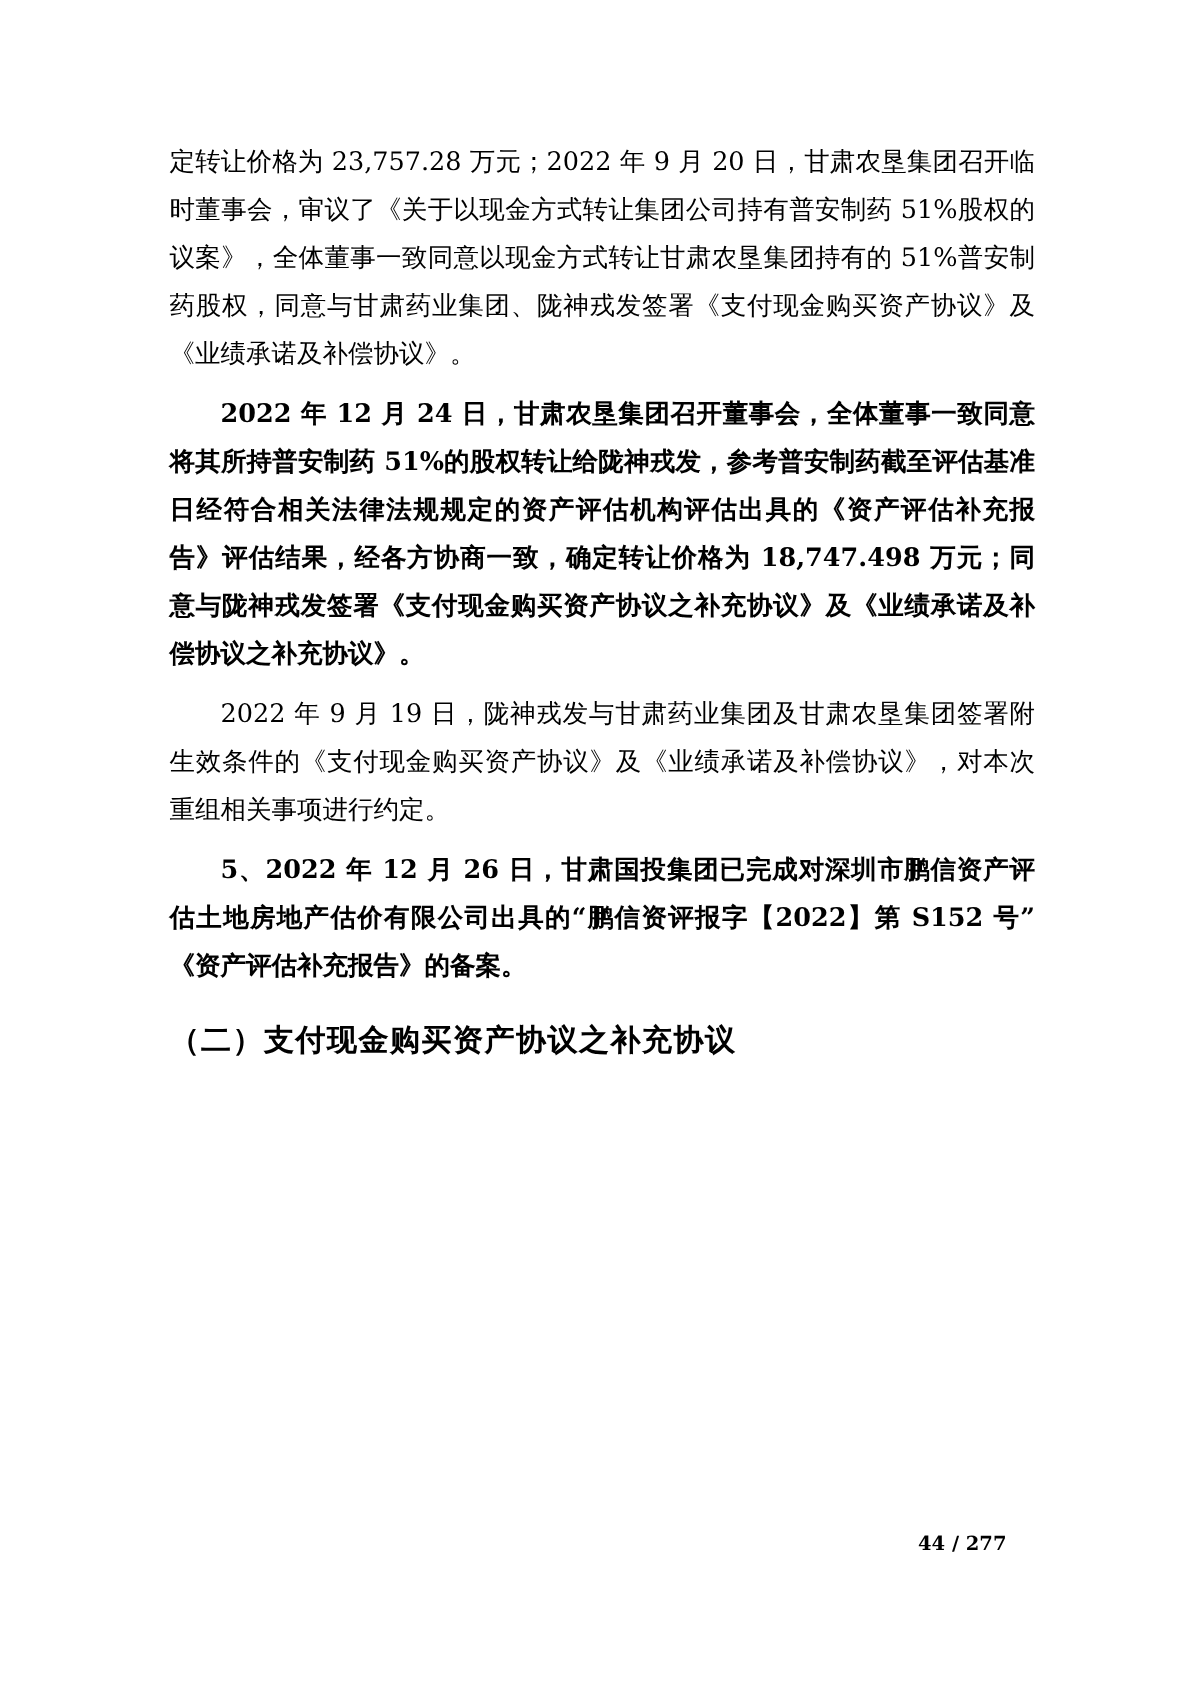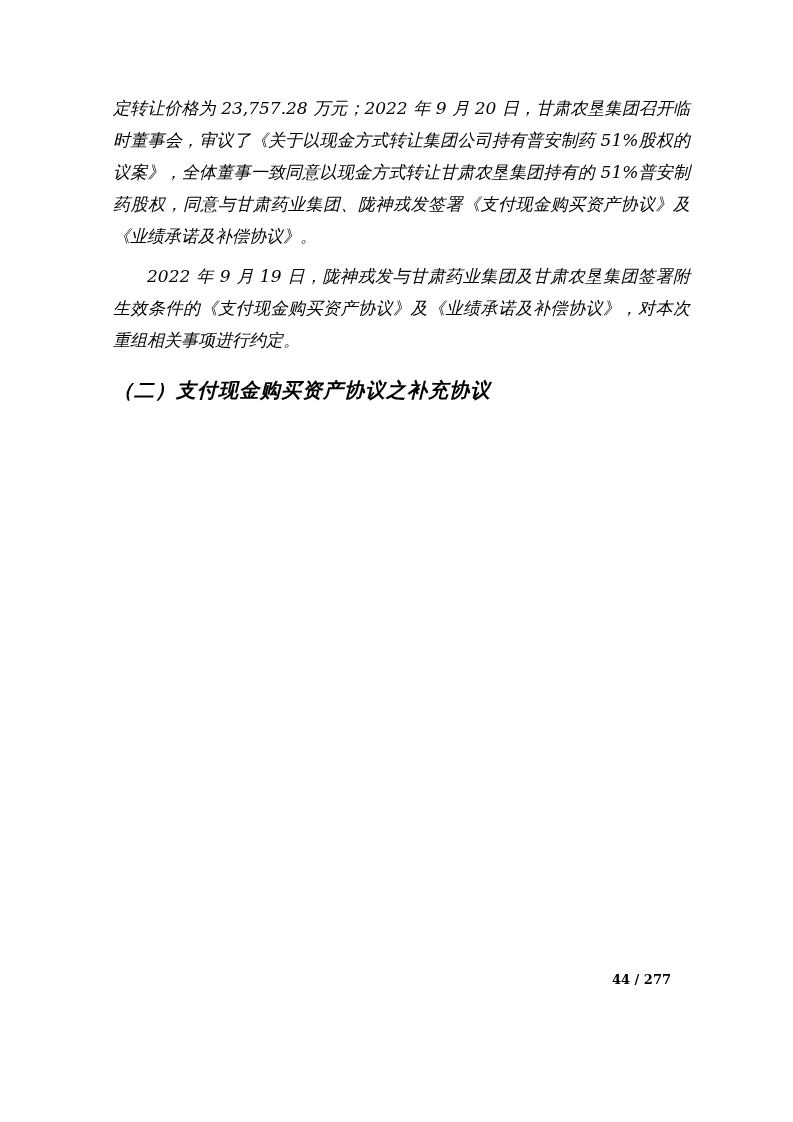--- a/index.html
+++ b/index.html
@@ -15,21 +15,20 @@
     overflow: hidden;
     box-sizing: border-box;
   }
   .content {
     position: absolute;
     top: 0;
     left: 0;
     box-sizing: border-box;
     width: 793px;
     padding: 92px 103px 0 113px;
-    font-style: italic;
   }
   .para {
     margin: 0 0 8px 0;
     font-family: "DejaVu Serif", "Liberation Serif", serif;
     font-size: 17px;
     line-height: 32px;
     color: #000000;
     text-align: justify;
     text-indent: 2em;
     word-break: break-all;
@@ -47,43 +46,45 @@
     font-size: 20px;
     line-height: 36px;
     color: #000000;
     letter-spacing: 1px;
   }
   .closing {
     margin-top: 6px;
   }
   .page-number {
     position: absolute;
-    top: 972px;
+    top: 1022px;
     right: 122px;
     font-family: "DejaVu Serif", "Liberation Serif", serif;
     font-weight: 700;
     font-size: 13px;
     line-height: 16px;
     color: #000000;
   }
 </style>
 </head>
 <body>
 
 <div class="page">
   <div class="content">
 
     <p class="para normal no-indent">定转让价格为 23,757.28 万元；2022 年 9 月 20 日，甘肃农垦集团召开临时董事会，审议了《关于以现金方式转让集团公司持有普安制药 51%股权的议案》，全体董事一致同意以现金方式转让甘肃农垦集团持有的 51%普安制药股权，同意与甘肃药业集团、陇神戎发签署《支付现金购买资产协议》及《业绩承诺及补偿协议》。</p>
 
+    <p class="para kai-bold">2022 年 12 月 24 日，甘肃农垦集团召开董事会，全体董事一致同意将其所持普安制药 51%的股权转让给陇神戎发，参考普安制药截至评估基准日经符合相关法律法规规定的资产评估机构评估出具的《资产评估补充报告》评估结果，经各方协商一致，确定转让价格为 18,747.498 万元；同意与陇神戎发签署《支付现金购买资产协议之补充协议》及《业绩承诺及补偿协议之补充协议》。</p>
 
     <p class="para normal">2022 年 9 月 19 日，陇神戎发与甘肃药业集团及甘肃农垦集团签署附生效条件的《支付现金购买资产协议》及《业绩承诺及补偿协议》，对本次重组相关事项进行约定。</p>
 
 
 
 
+    <p class="para kai-bold">5、2022 年 12 月 26 日，甘肃国投集团已完成对深圳市鹏信资产评估土地房地产估价有限公司出具的“鹏信资评报字【2022】第 S152 号” 《资产评估补充报告》的备案。</p>
 
     <h2 class="section-heading">（二）支付现金购买资产协议之补充协议</h2>
 
 
   </div>
 
   <div class="page-number">44 / 277</div>
 </div>
 
 </body></html>

